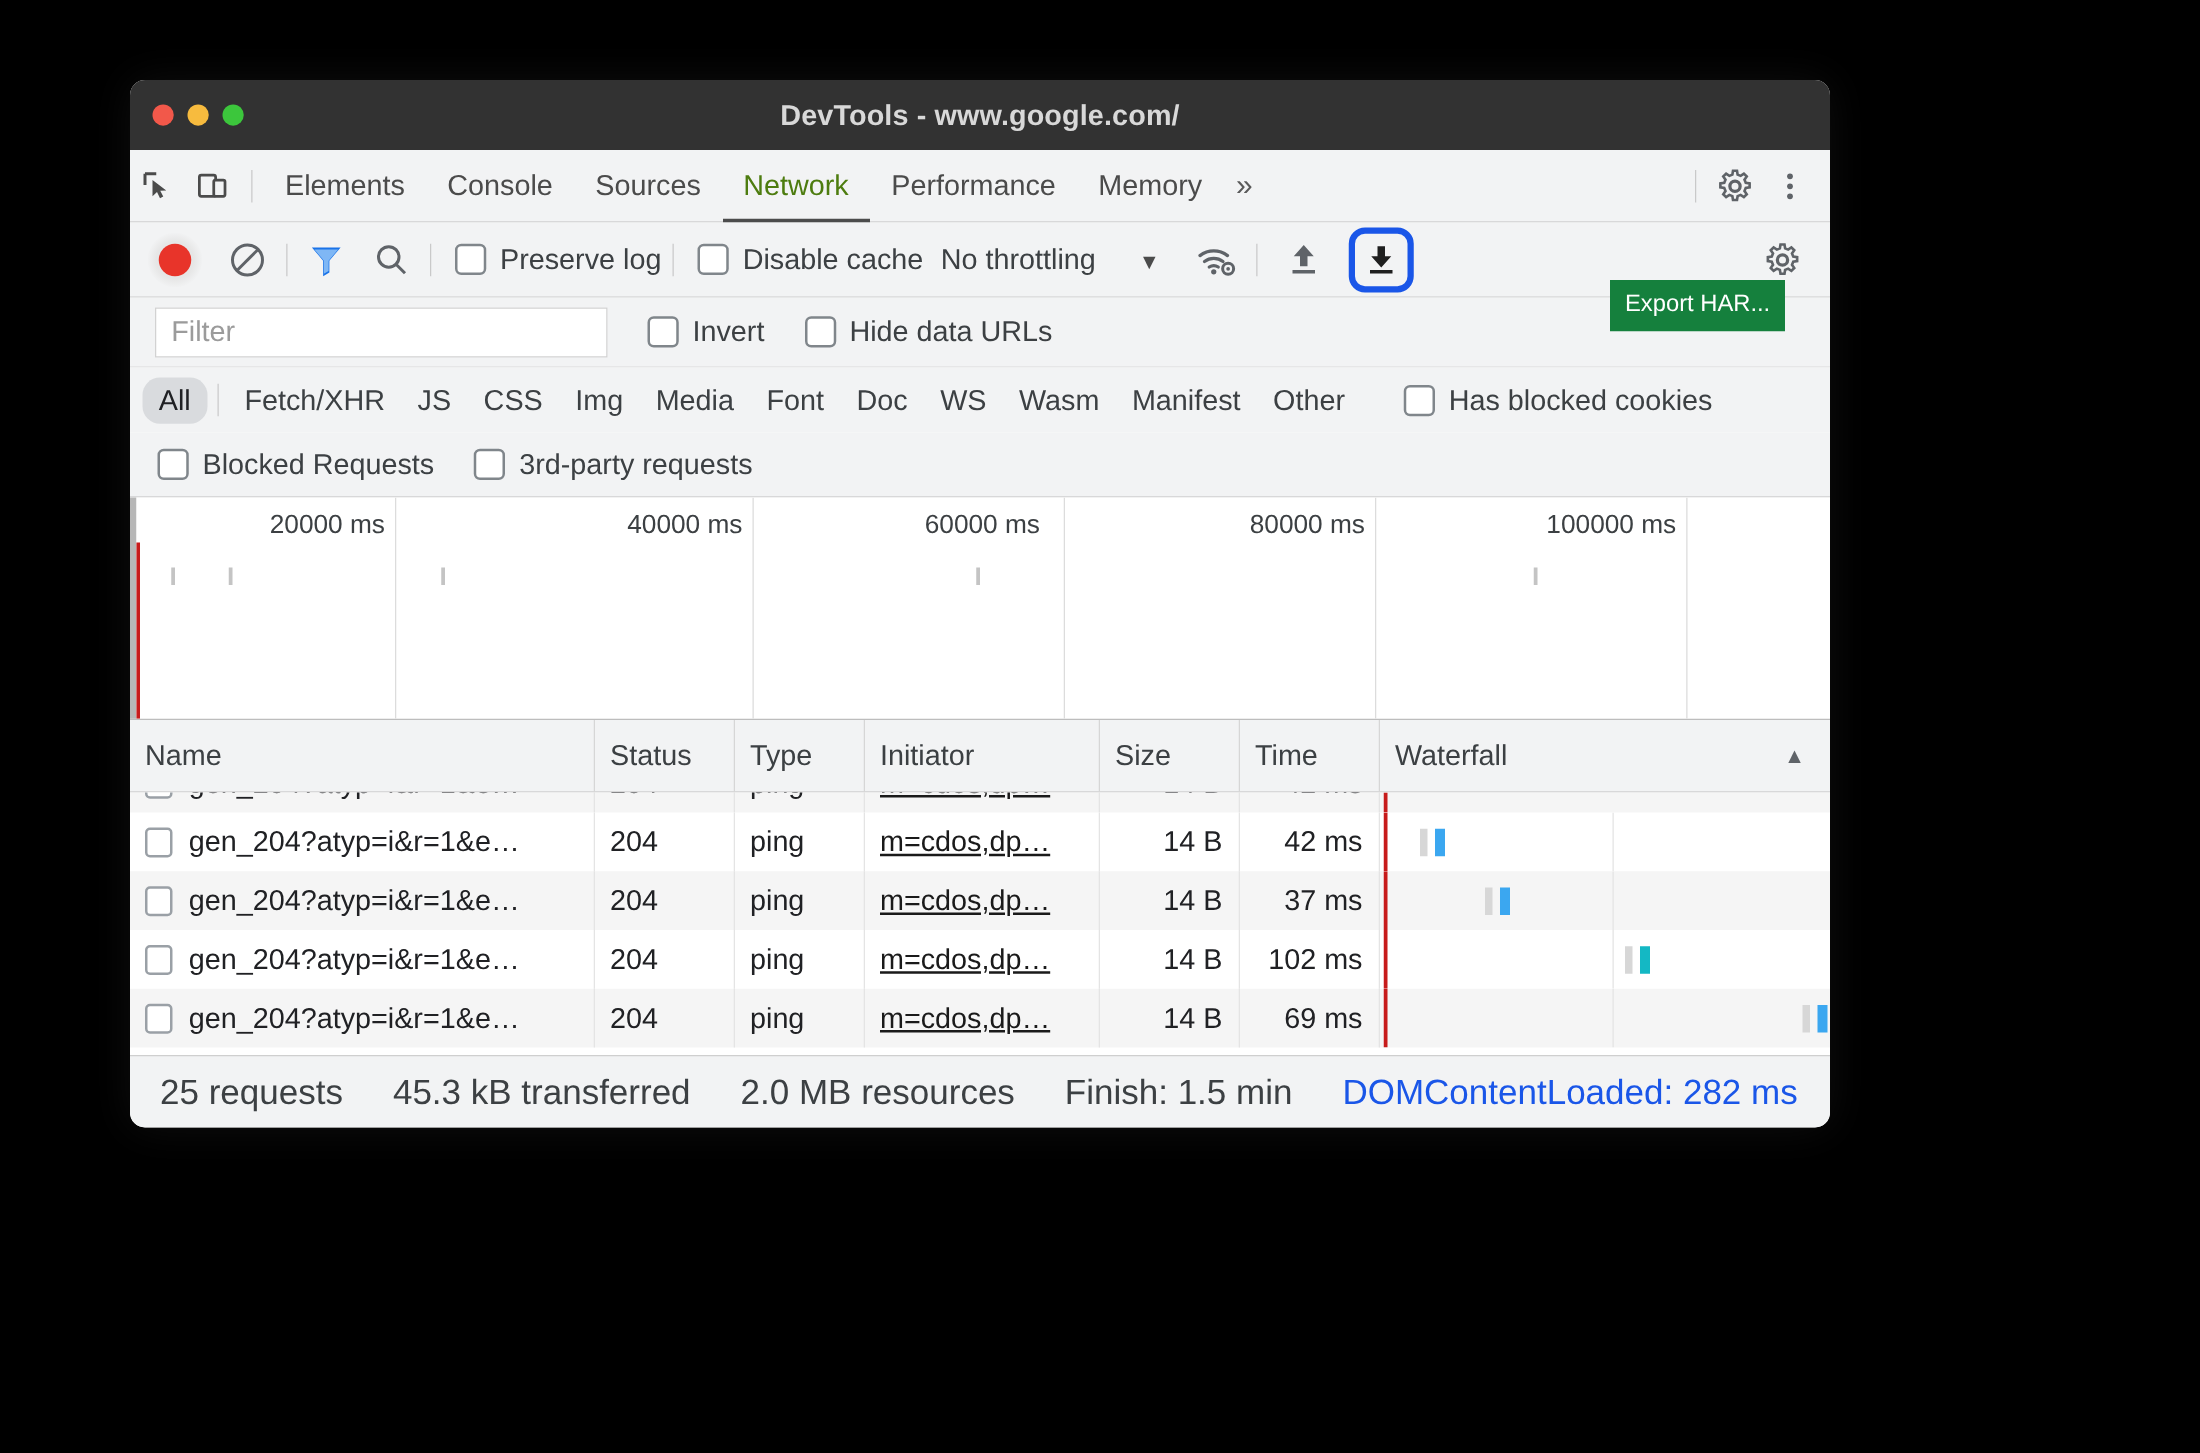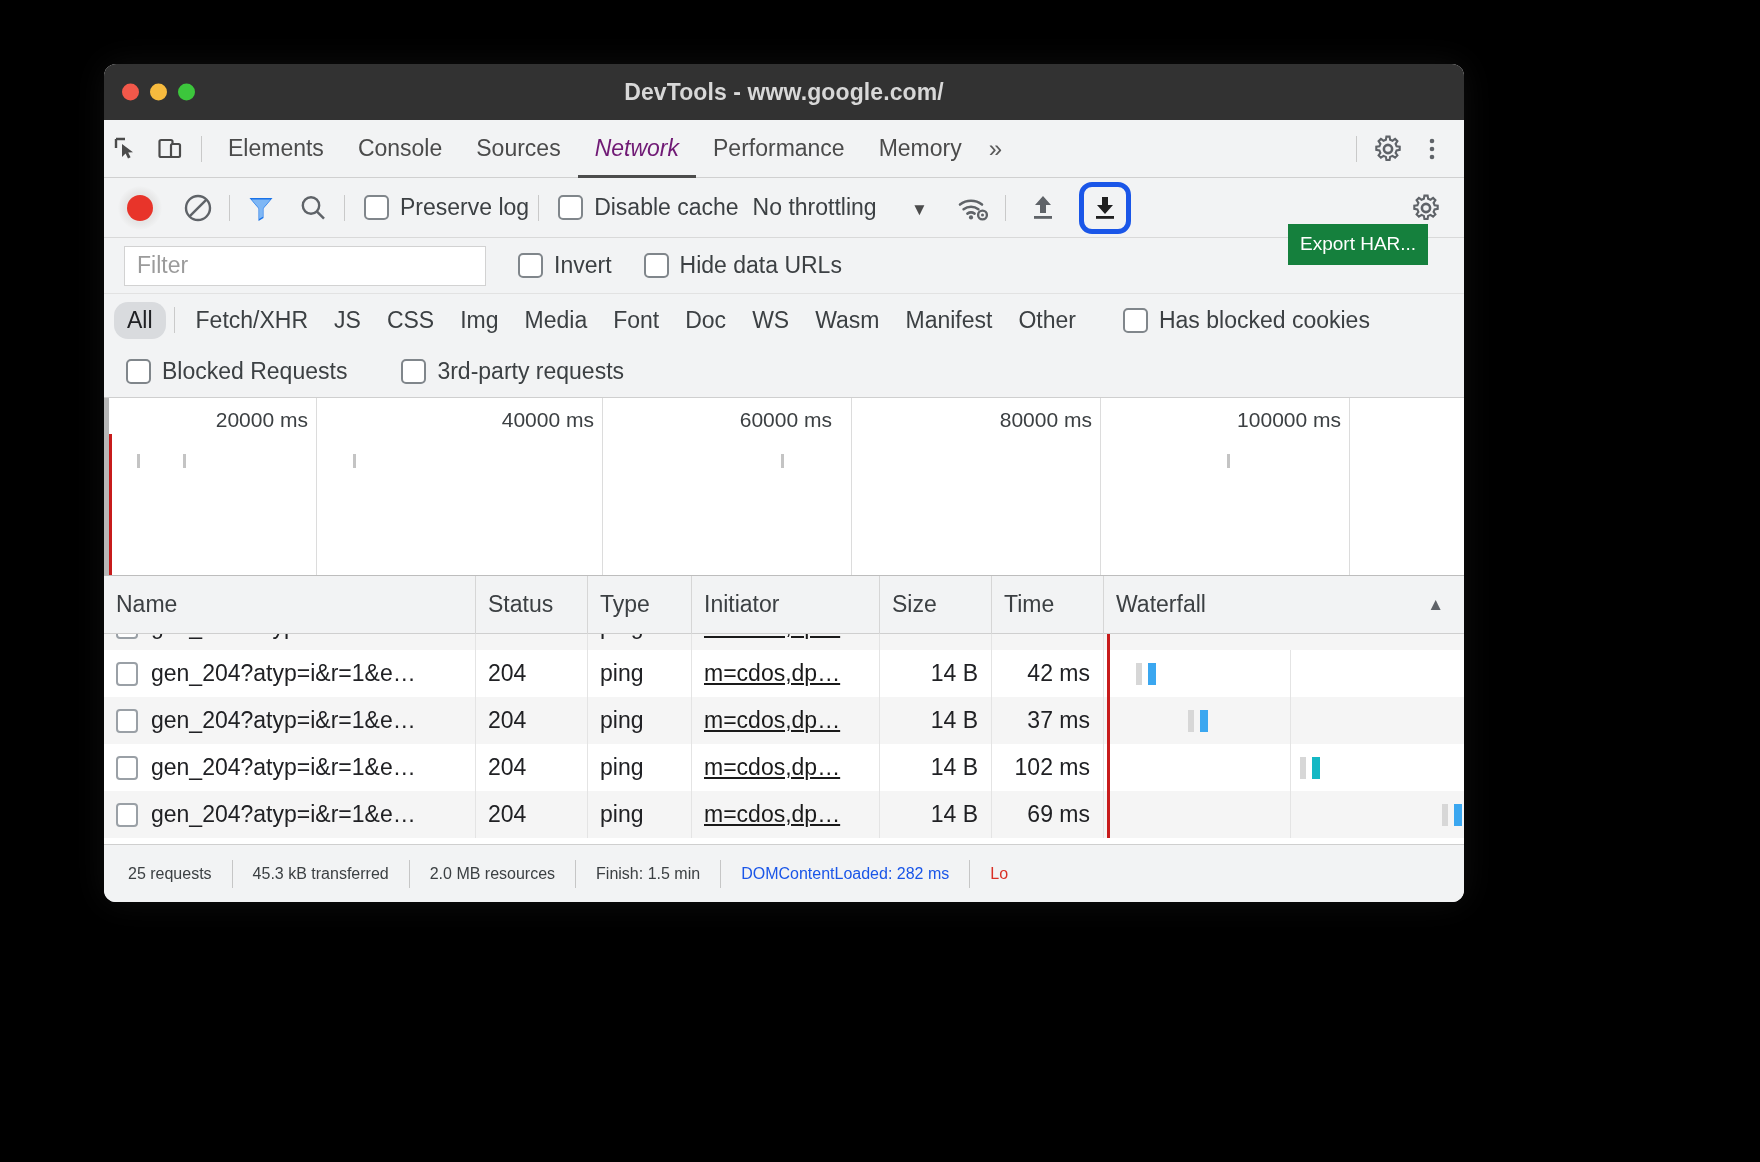--- a/index.html
+++ b/index.html
@@ -51,21 +51,21 @@
   .ic-btn {
     width: 44px; height: 44px;
     display: flex; align-items: center; justify-content: center;
     flex: 0 0 auto;
   }
   .vsep { width: 1px; height: 26px; background: #c9c9c9; margin: 0 9px; }
   .tab {
     font-size: 23px; color: #4b4b4b; padding: 0 17px; height: 58px;
     display: flex; align-items: center; white-space: nowrap;
   }
-  .tab.active { color: #701a75; box-shadow: inset 0 -3px 0 #4c4c4c; font-style: italic; }
+  .tab.active { color: #4d7c0f; box-shadow: inset 0 -3px 0 #4c4c4c; }
   .chev { font-size: 24px; color: #5a5a5a; padding: 0 10px; }
   .maintabs .right { margin-left: auto; display: flex; align-items: center; padding-right: 10px; }
 
   
   .nettoolbar {
     height: 60px; background: #f2f3f4;
     display: flex; align-items: center; padding-left: 14px;
     border-bottom: 1px solid #d9d9d9;
     position: relative;
   }
@@ -114,21 +114,21 @@
   }
   .type-pill {
     font-size: 23px; color: #3c4043; padding: 5px 13px; border-radius: 14px; white-space: nowrap;
   }
   .type-pill.sel { background: #d9dbde; color: #202124; }
   .type-sep { width: 1px; height: 26px; background: #cacaca; margin: 0 8px; }
   .typerow .cb-label { margin-left: 34px; }
 
   
   .blockedrow {
-    height: 52px; background: #f2f3f4; display: flex; align-items: center; padding-left: 22px; gap: 54px;
+    height: 52px; background: #f2f3f4; display: flex; align-items: center; padding-left: 22px; gap: 32px;
     border-bottom: 1px solid #cfcfcf;
   }
 
   
   .overview {
     position: relative; height: 178px; background: #fff; display: flex;
     border-bottom: 1px solid #bdbdbd;
   }
   .ov-handle { width: 5px; background: #b7b7b7; flex: 0 0 auto; }
   .ov-body { position: relative; flex: 1 1 auto; overflow: hidden; }
@@ -169,21 +169,21 @@
   .wf-bar .pre { position: absolute; left: 0; top: 0; bottom: 0; width: 6px; background: #d7d7d7; }
   .wf-bar .main { position: absolute; top: 0; bottom: 0; width: 8px; background: #3ba7f0; }
   .wf-bar .main.teal { background: #14b8c4; }
   .wf-col-sep { position: absolute; top: 0; bottom: 0; width: 1px; background: #e4e4e4; }
 
   
   .statusbar {
     position: absolute; left: 0; right: 0; bottom: 0;
     height: 58px; background: #f2f3f4; border-top: 1px solid #cfcfcf;
     display: flex; align-items: center; padding-left: 24px;
-    font-size: 16px; color: #3c4043; white-space: nowrap; overflow: hidden;
+    font-size: 28px; color: #3c4043; white-space: nowrap; overflow: hidden;
   }
   .sb-sep { width: 1px; height: 28px; background: #c6c6c6; margin: 0 20px; }
   .sb-blue { color: #1a56e8; }
   .sb-red { color: #d93025; }
 
   svg { display: block; }
 </style>
 </head>
 <body>
 

